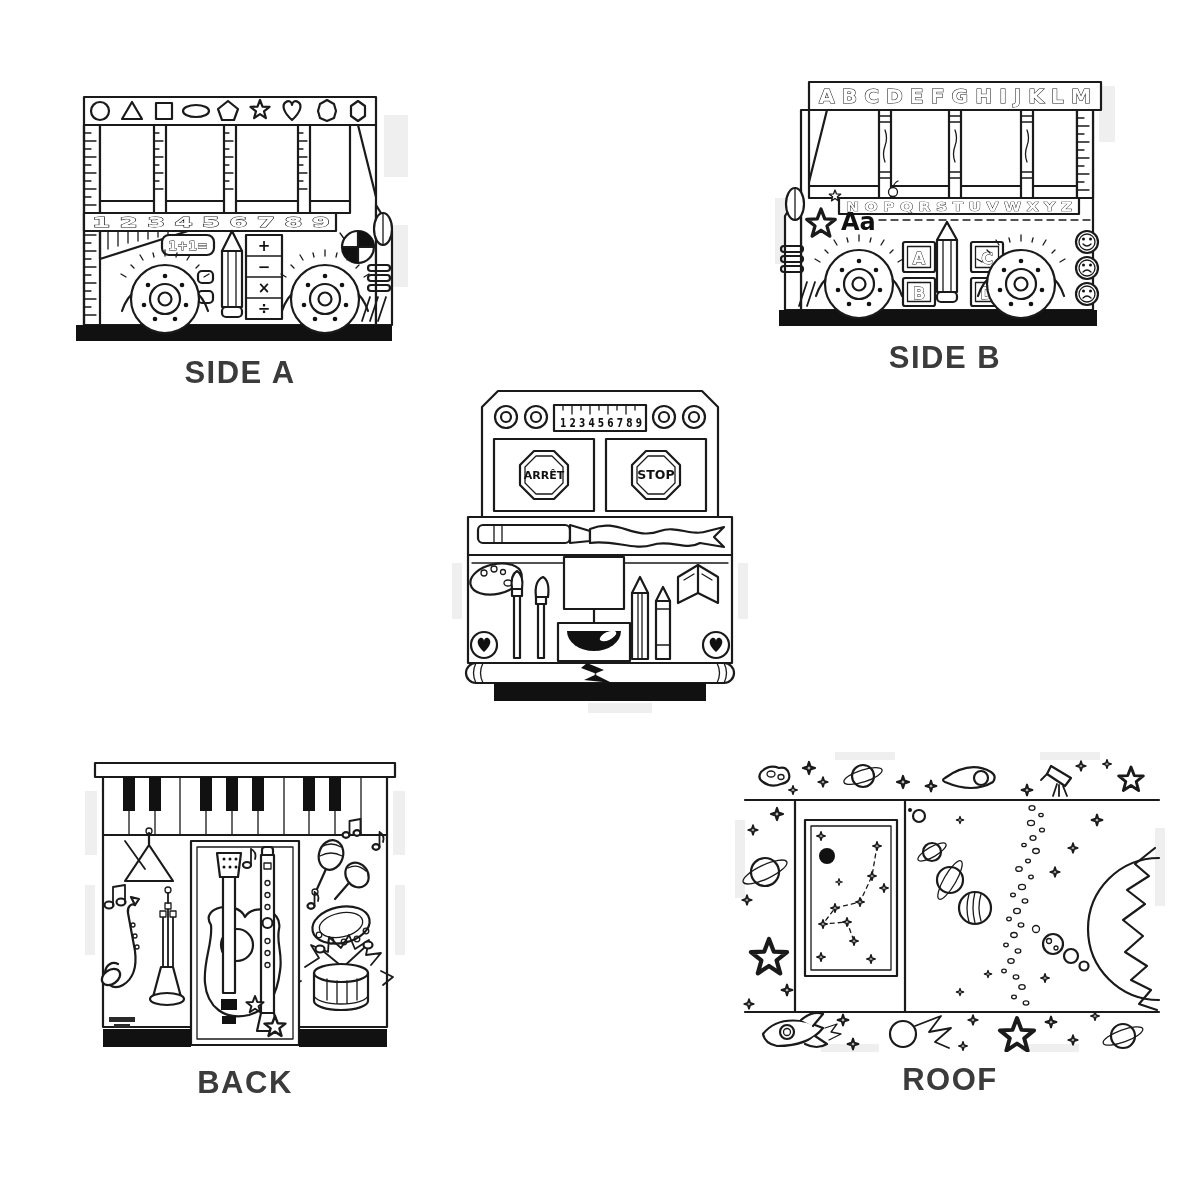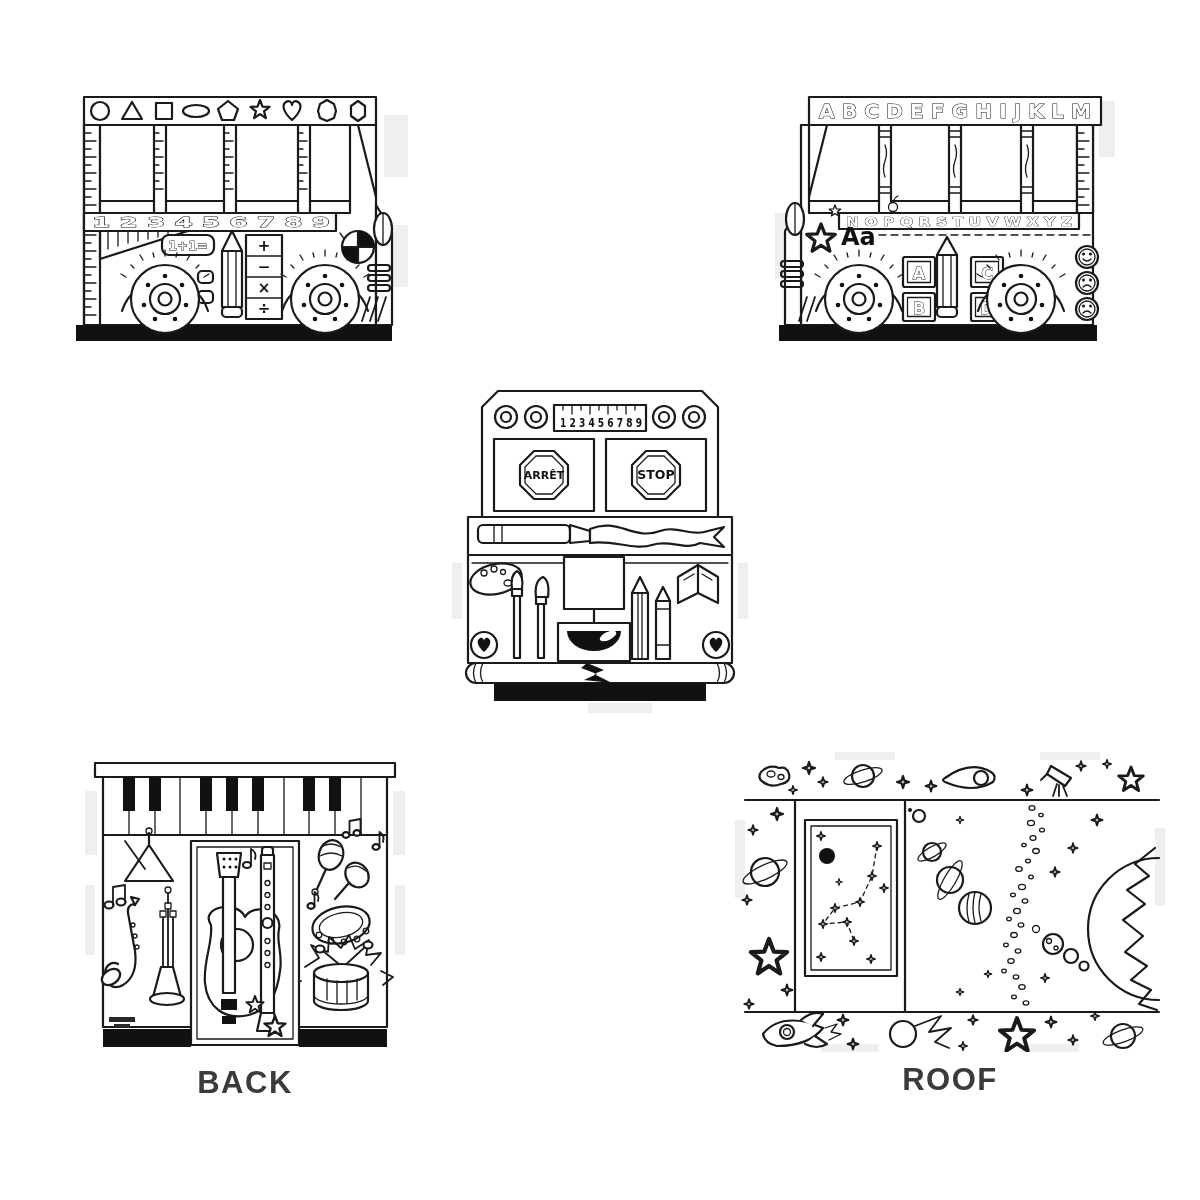--- a/index.html
+++ b/index.html
@@ -110,23 +110,24 @@
         <path class="art" d="M62 17 L72 34 L52 34 Z"></path>
         <rect class="art" x="86" y="18" width="16" height="16"></rect>
         <ellipse class="art" cx="126" cy="26" rx="13" ry="6"></ellipse>
         <path class="art" d="M158 16 L168 24 L164 35 L152 35 L148 24 Z"></path>
         <path class="art" d="M190 15 l2.5 6.6 7 .3 -5.5 4.4 1.9 6.8 -5.9 -3.9 -5.9 3.9 1.9 -6.8 -5.5 -4.4 7 -.3 Z"></path>
         <path class="art" d="M222 35 C214 28 211 20 216 17 C219 15 222 17 222 20 C222 17 225 15 228 17 C233 20 230 28 222 35 Z"></path>
         <path class="art" d="M250 19 L257 15 L264 19 L266 26 L264 33 L257 36 L250 33 L248 26 Z"></path>
         <path class="art" d="M288 16 L295 21 L295 31 L288 36 L281 31 L281 21 Z"></path>
       </g>
     </svg>
+    <div class="panel-label">SIDE A</div>
   </div>
 
-  <div class="panel" style="left:775px;top:85px;width:340px;">
+  <div class="panel" style="left:775px;top:70px;width:340px;">
     <svg width="340" height="260" viewBox="0 0 340 260">
       <defs>
         <g id="whlB">
           <path class="art thin" d="M-39 -22 L-44 -25 M-22 -39 L-25 -44 M0 -43 L0 -49 M22 -39 L25 -44 M39 -22 L44 -25 M-31 -31 L-34 -34 M-11 -42 L-12 -46 M11 -42 L12 -46 M31 -31 L34 -34"></path>
           <path class="art" d="M-43 12 A45 45 0 0 1 43 12"></path>
           <circle class="art fw" r="34" stroke-width="2.6"></circle>
           <circle class="art fw" r="15"></circle>
           <circle class="art" r="6.5"></circle>
           <circle class="fb" cx="0" cy="-23" r="2.3"></circle>
             <circle class="fb" cx="-17" cy="-14" r="2.3"></circle>
@@ -214,20 +215,21 @@
         <circle class="fb" cx="308.5" cy="195" r="1.5"></circle>
           <circle class="fb" cx="315.5" cy="195" r="1.5"></circle>
         <path class="art thin" d="M308 202 Q312 198 316 202"></path>
         <circle class="art fw" cx="312" cy="224" r="11"></circle>
           <circle class="art thin" cx="312" cy="224" r="8"></circle>
         <circle class="fb" cx="308.5" cy="221" r="1.5"></circle>
           <circle class="fb" cx="315.5" cy="221" r="1.5"></circle>
         <path class="art thin" d="M308 228 Q312 224 316 228"></path>
       </g>
     </svg>
+    <div class="panel-label">SIDE B</div>
   </div>
 
   <div class="panel" style="left:450px;top:383px;width:300px;">
     <svg width="300" height="330" viewBox="0 0 300 330">
       <rect class="tab" x="138" y="320" width="64" height="10"></rect>
       <rect class="tab" x="288" y="180" width="10" height="56"></rect>
       <rect class="tab" x="2" y="180" width="10" height="56"></rect>
       <path class="art fw" d="M48 8 L252 8 L268 24 L268 134 L32 134 L32 24 Z"></path>
       <g>
         <circle class="art fw" cx="56" cy="34" r="11"></circle>

